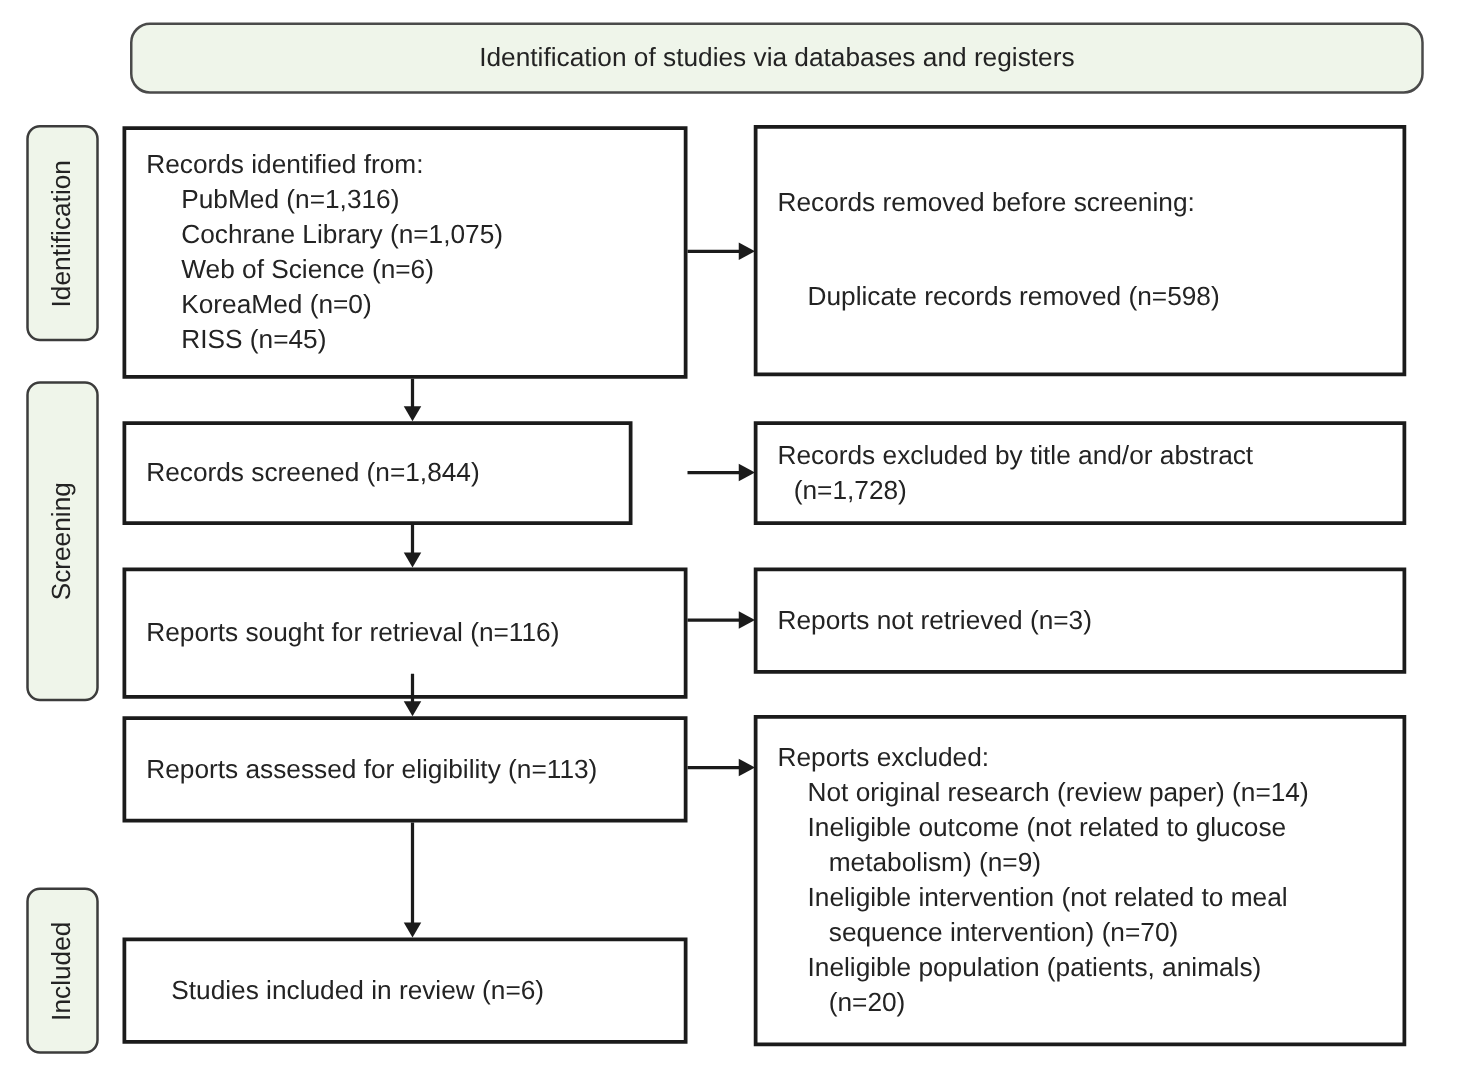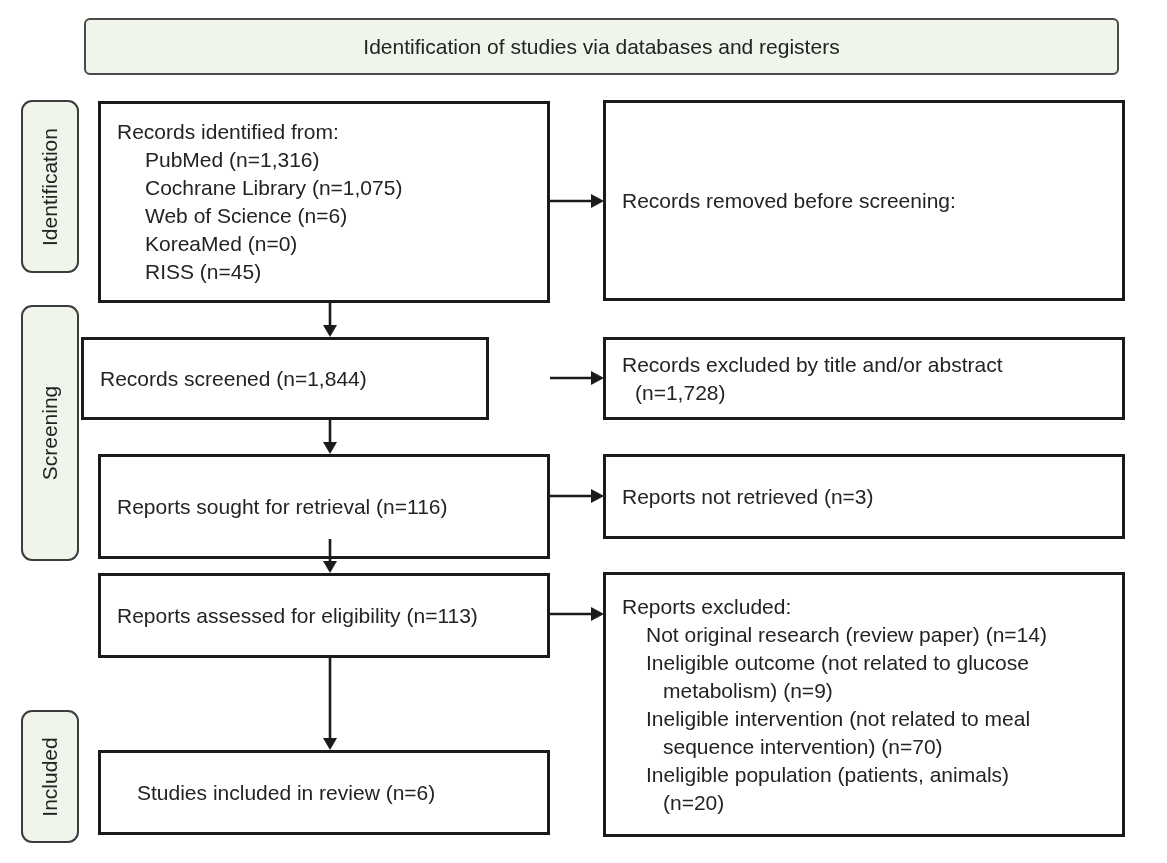--- a/index.html
+++ b/index.html
@@ -9,24 +9,24 @@
     height: 863px;
     background: #ffffff;
     font-family: "Liberation Sans", sans-serif;
     color: #232323;
     font-size: 21px;
     line-height: 28px;
     overflow: hidden;
   }
   .header-box {
     position: absolute;
-    left: 84px; top: 18px; width: 1035px; height: 57px;
+    left: 104px; top: 18px; width: 1035px; height: 57px;
     background: #eff5ea;
     border: 2px solid #4a4a4a;
-    border-radius: 6px;
+    border-radius: 16px;
     box-sizing: border-box;
     display: flex; align-items: center; justify-content: center;
   }
   .stage {
     position: absolute;
     background: #eff5ea;
     border: 2px solid #3c3c3c;
     border-radius: 11px;
     box-sizing: border-box;
     display: flex; align-items: center; justify-content: center;
@@ -71,23 +71,24 @@
     <div class="line">Records identified from:</div>
     <div class="line indent">PubMed (n=1,316)</div>
     <div class="line indent">Cochrane Library (n=1,075)</div>
     <div class="line indent">Web of Science (n=6)</div>
     <div class="line indent">KoreaMed (n=0)</div>
     <div class="line indent">RISS (n=45)</div>
   </div>
 
   <div class="box" style="left:603px; top:100px; width:522px; height:201px;gap:47px;">
     <div class="line">Records removed before screening:</div>
+    <div class="line subitem">Duplicate records removed (n=598)</div>
   </div>
 
-  <div class="box" style="left:81px; top:337px; width:408px; height:83px;">
+  <div class="box" style="left:98px; top:337px; width:408px; height:83px;">
     <div class="line">Records screened (n=1,844)</div>
   </div>
 
   <div class="box" style="left:603px; top:337px; width:522px; height:83px;">
     <div class="line">Records excluded by title and/or abstract</div>
     <div class="line cont">(n=1,728)</div>
   </div>
 
   <div class="box" style="left:98px; top:454px; width:452px; height:105px;">
     <div class="line">Reports sought for retrieval (n=116)</div>

